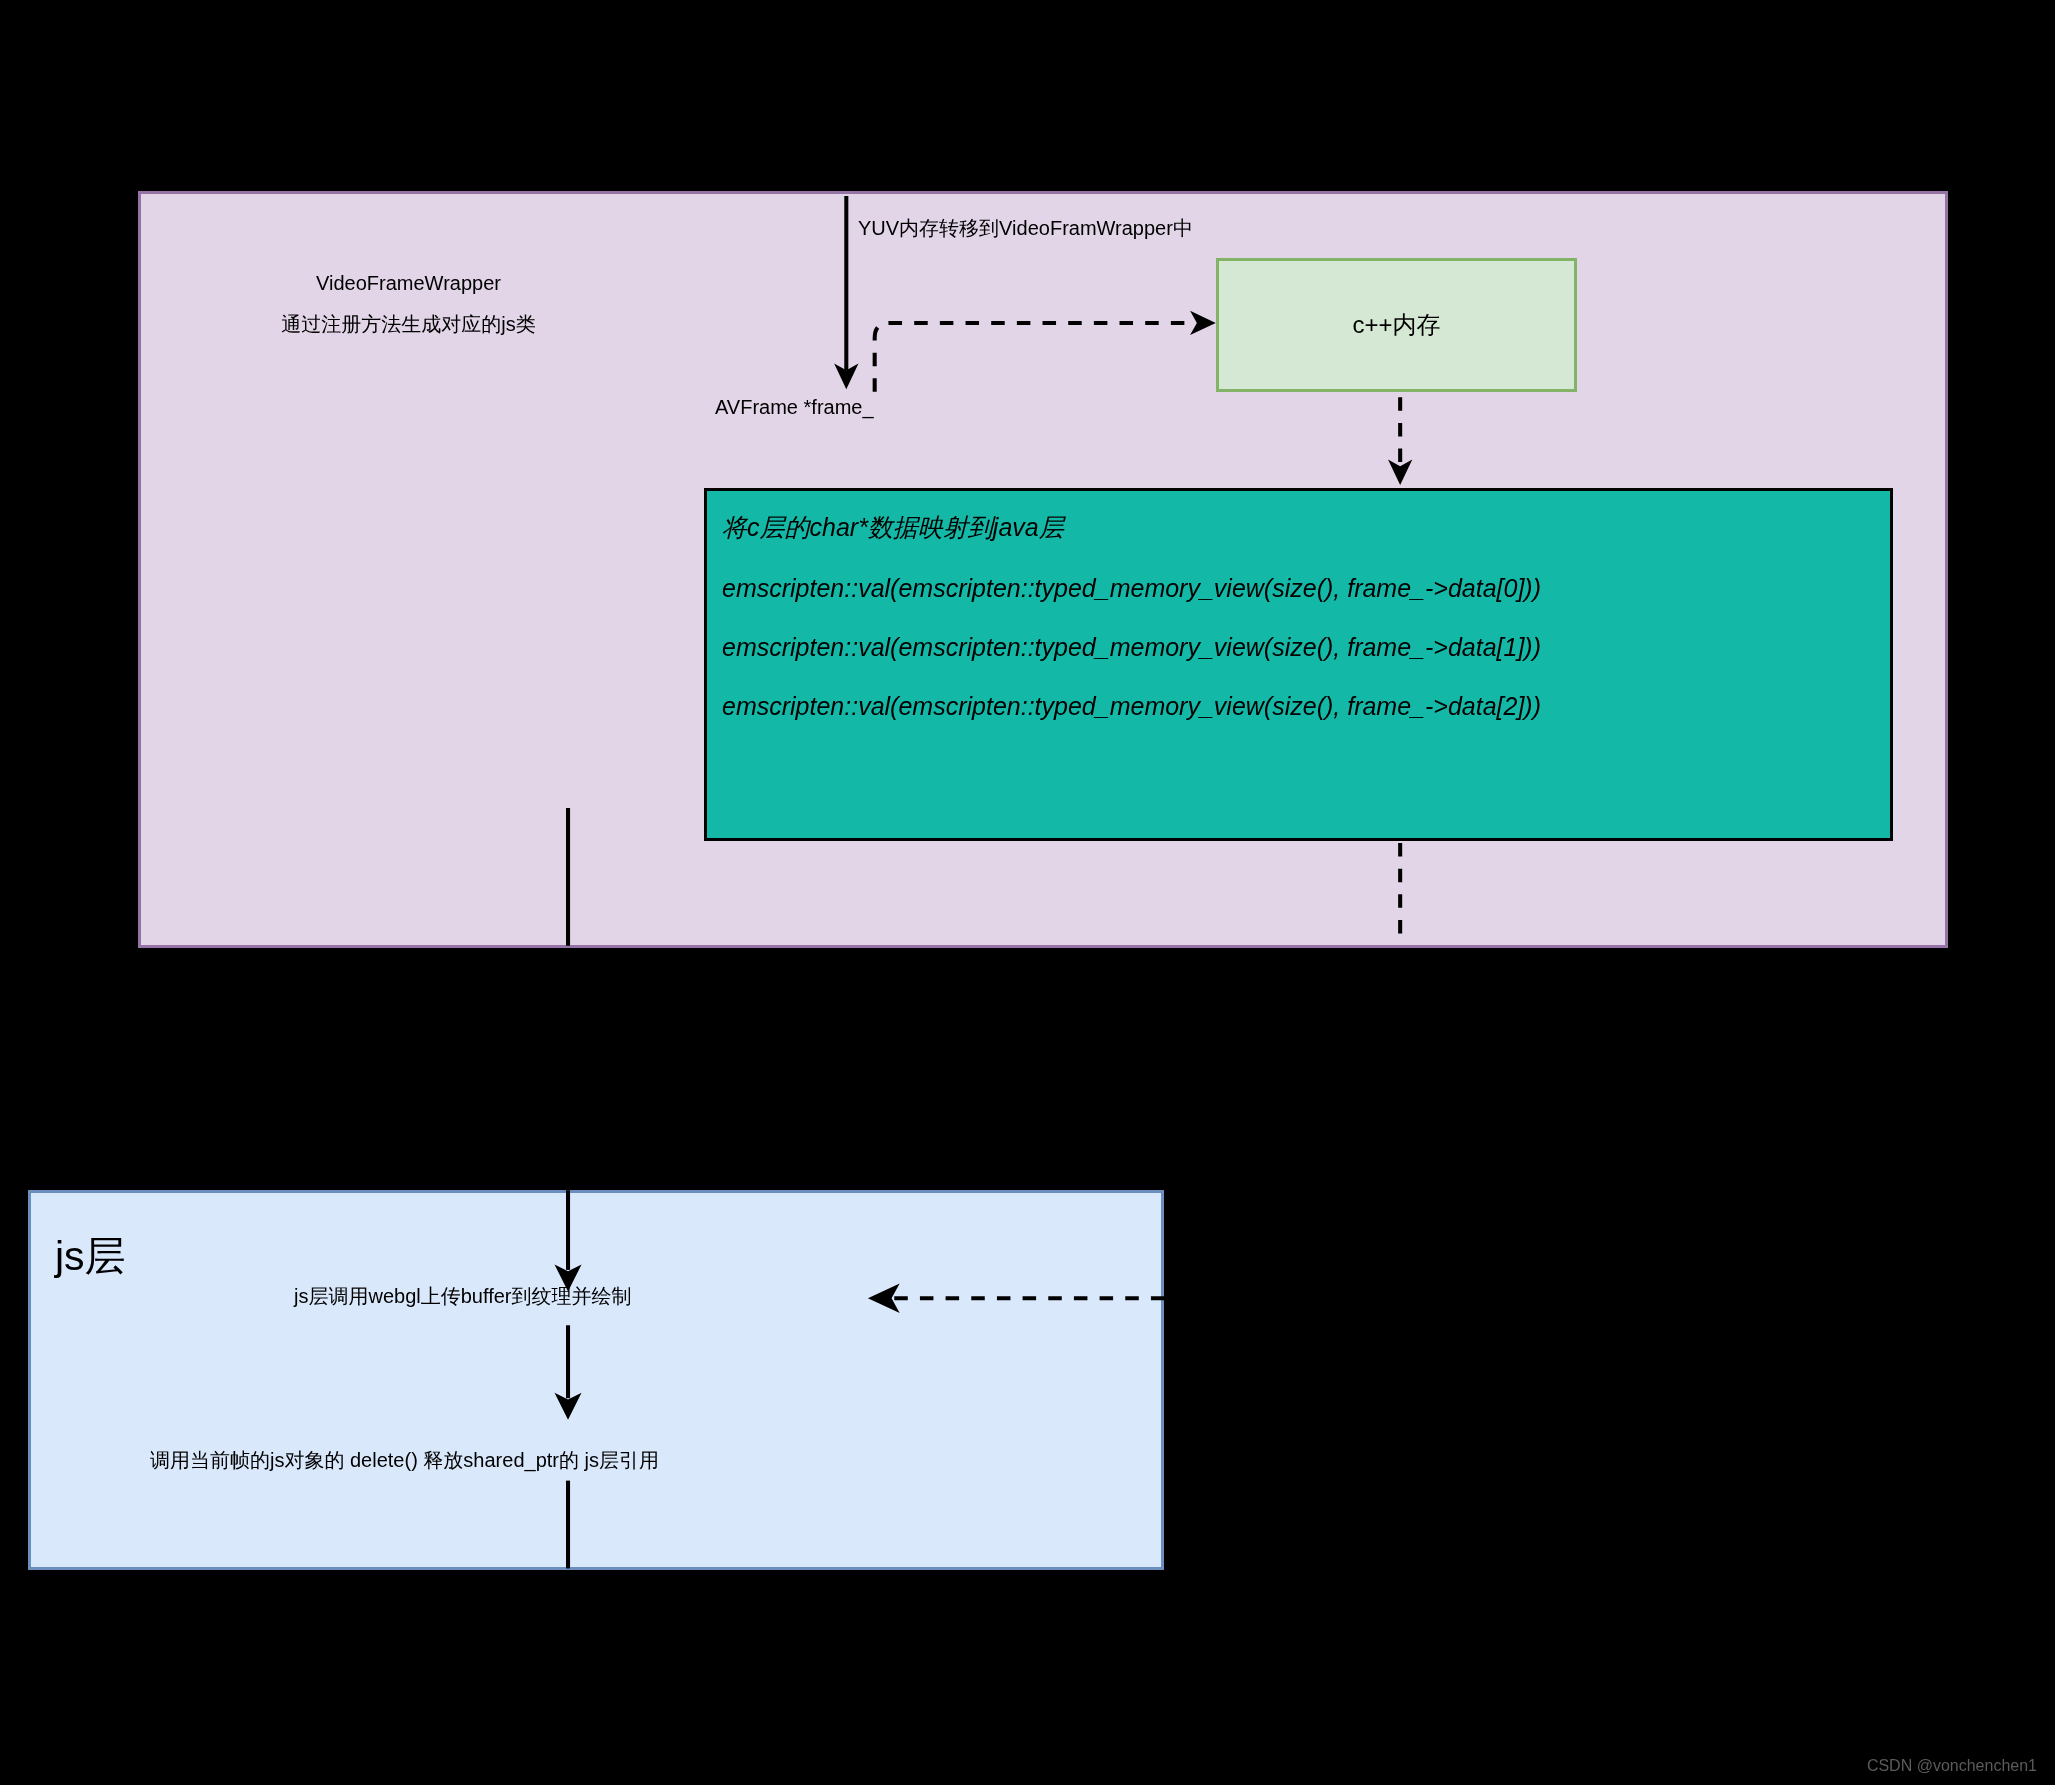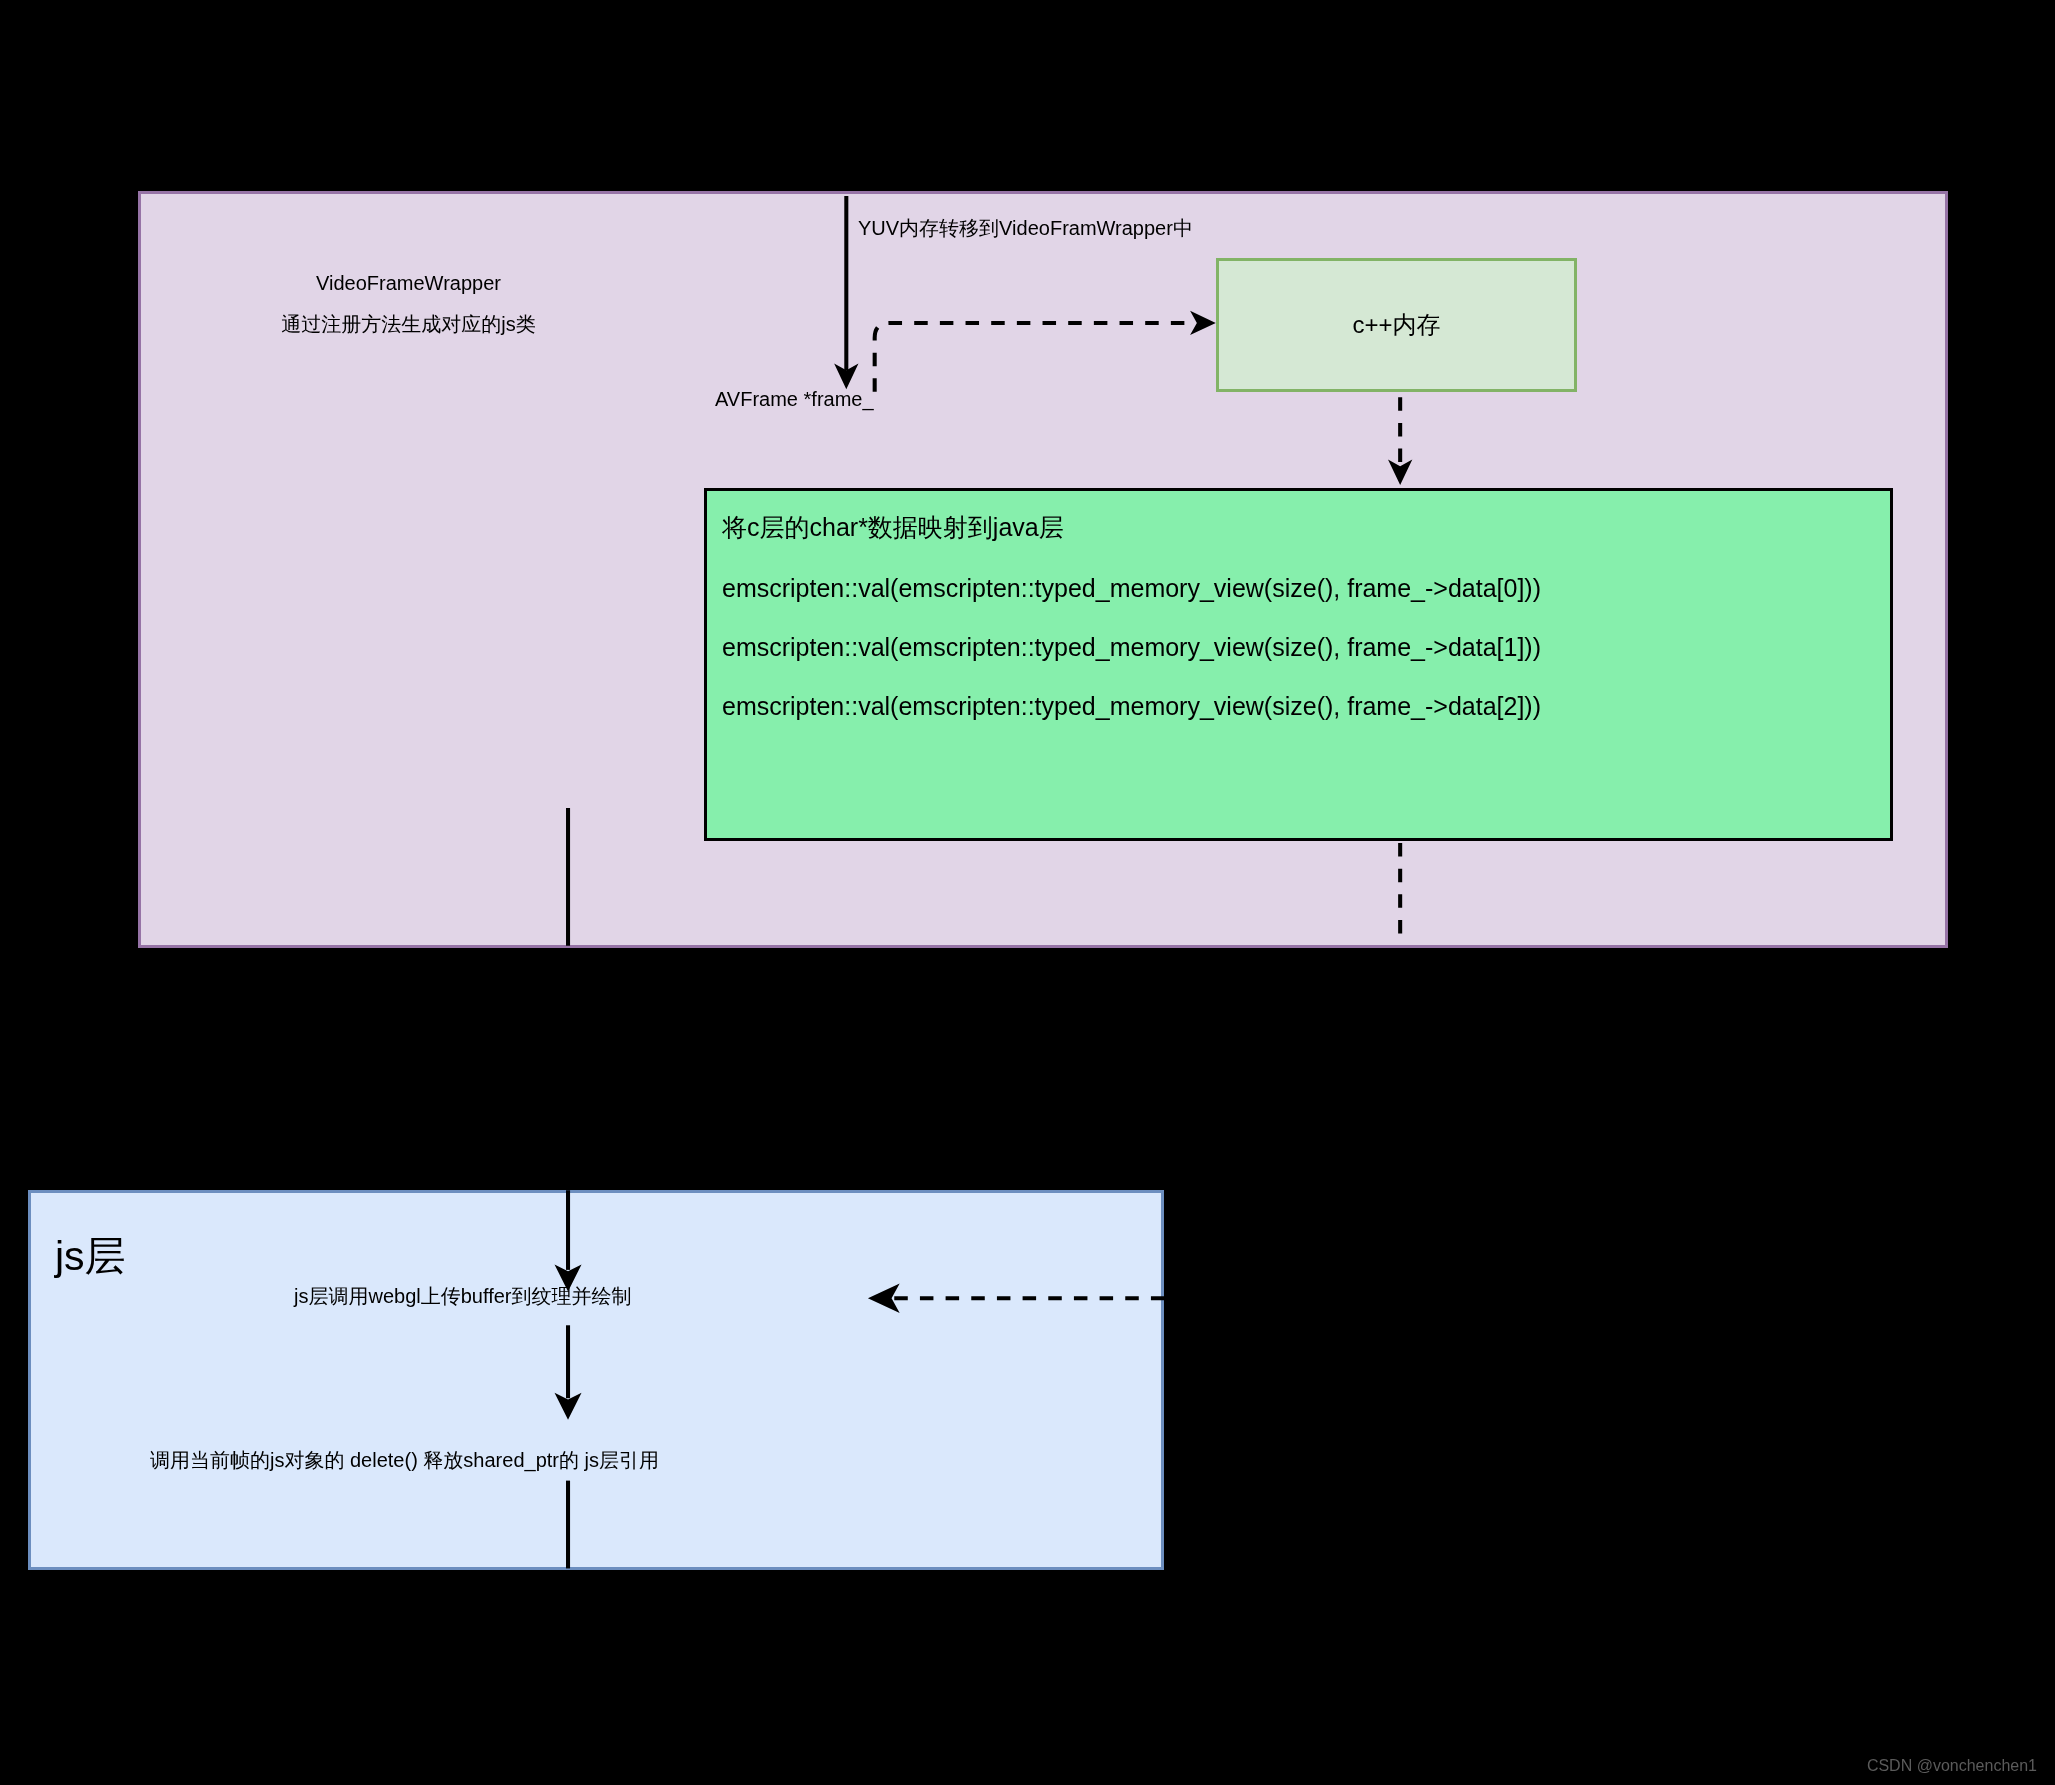--- a/index.html
+++ b/index.html
@@ -36,23 +36,24 @@
     border: 3.4px solid #82b366;
     display: flex;
     align-items: center;
     justify-content: center;
   }
   .white-box {
     left: 704px;
     top: 488px;
     width: 1189px;
     height: 353px;
-    background: #86efac;
+    background: #14b8a6;
     border: 3.4px solid #000000;
     padding: 20px 0 16px 15px;
+    font-style: italic;
   }
   .blue-box {
     left: 28px;
     top: 1190px;
     width: 1136px;
     height: 380px;
     background: #dae8fc;
     border: 3.4px solid #6c8ebf;
   }
   .lbl {
@@ -99,21 +100,21 @@
 
 <div id="canvas">
 
   <div class="box purple-box"></div>
 
   <div class="lbl txt-title" style="left:172px; top:270px; width:473px;">VideoFrameWrapper</div>
   <div class="lbl txt-title" style="left:172px; top:311px; width:473px;">通过注册方法生成对应的js类</div>
 
   <div class="lbl txt-mid" style="left:858px; top:215px;">YUV内存转移到VideoFramWrapper中</div>
 
-  <div class="lbl txt-mid" style="left:715px; top:386px;">AVFrame *frame_</div>
+  <div class="lbl txt-mid" style="left:715px; top:394px;">AVFrame *frame_</div>
 
   <div class="box green-box">
     <span class="green-label">c++内存</span>
   </div>
 
   <div class="box white-box">
     <div class="txt-code">将c层的char*数据映射到java层</div>
     <div class="txt-code">emscripten::val(emscripten::typed_memory_view(size(), frame_-&gt;data[0]))</div>
     <div class="txt-code">emscripten::val(emscripten::typed_memory_view(size(), frame_-&gt;data[1]))</div>
     <div class="txt-code">emscripten::val(emscripten::typed_memory_view(size(), frame_-&gt;data[2]))</div>

